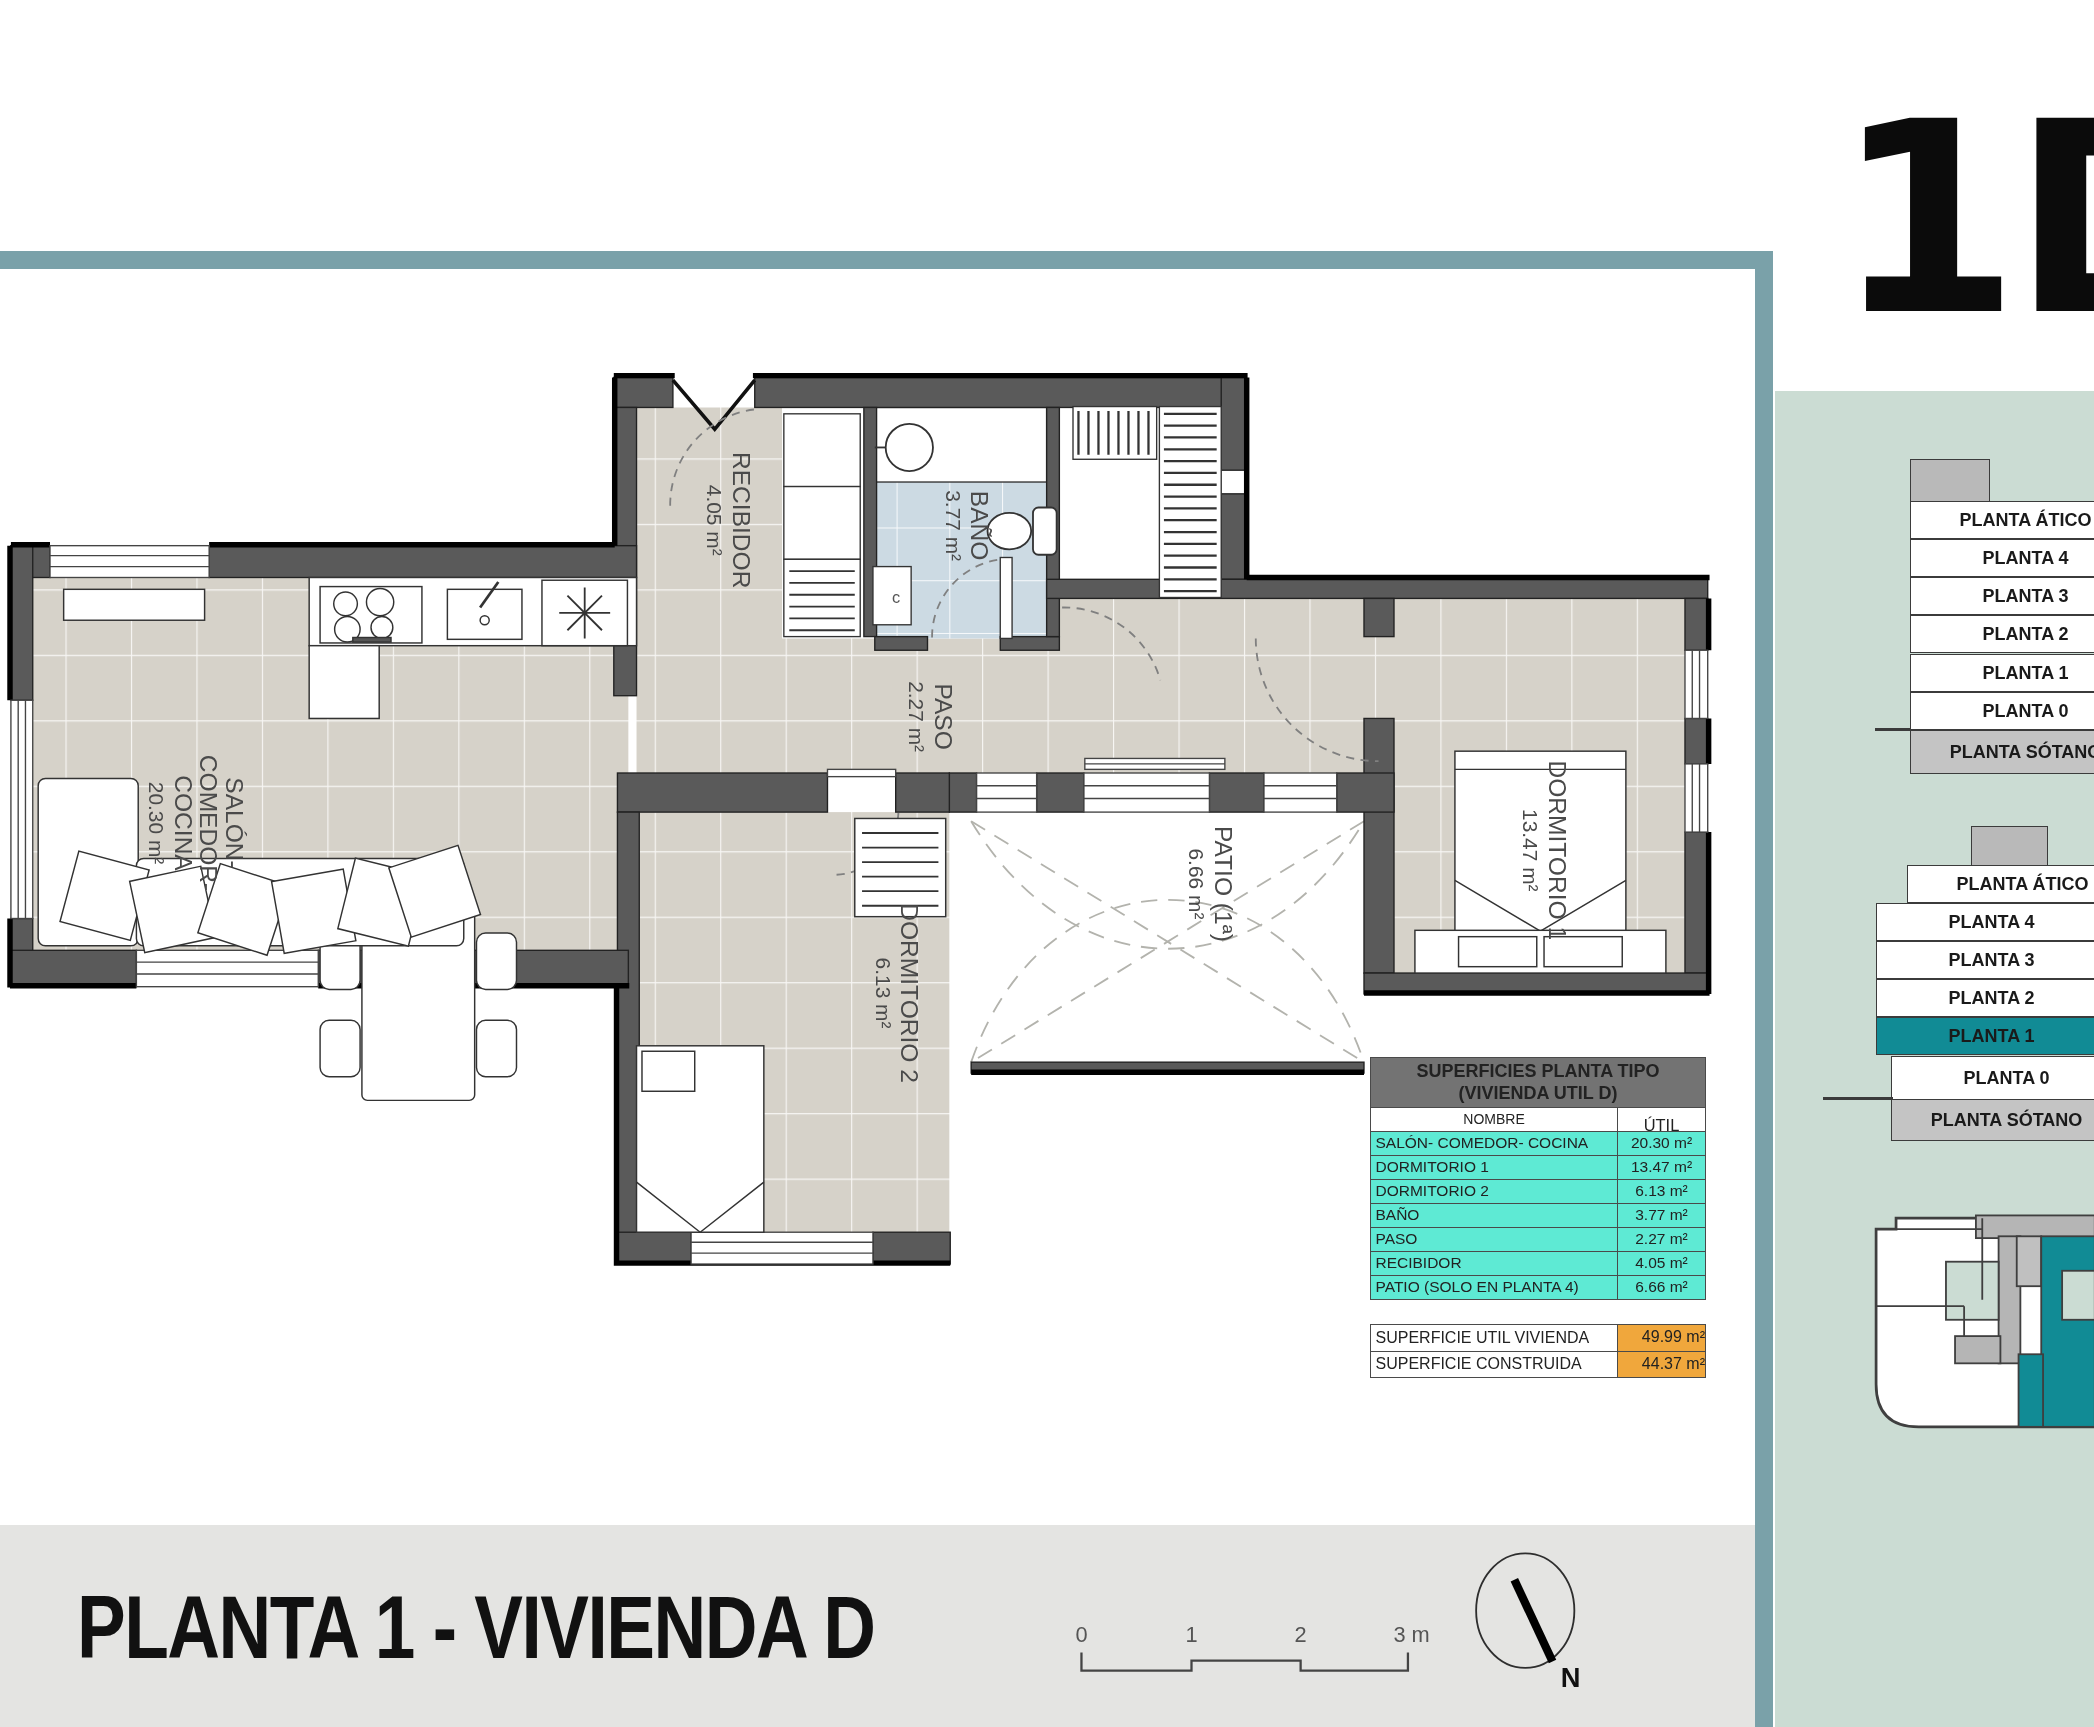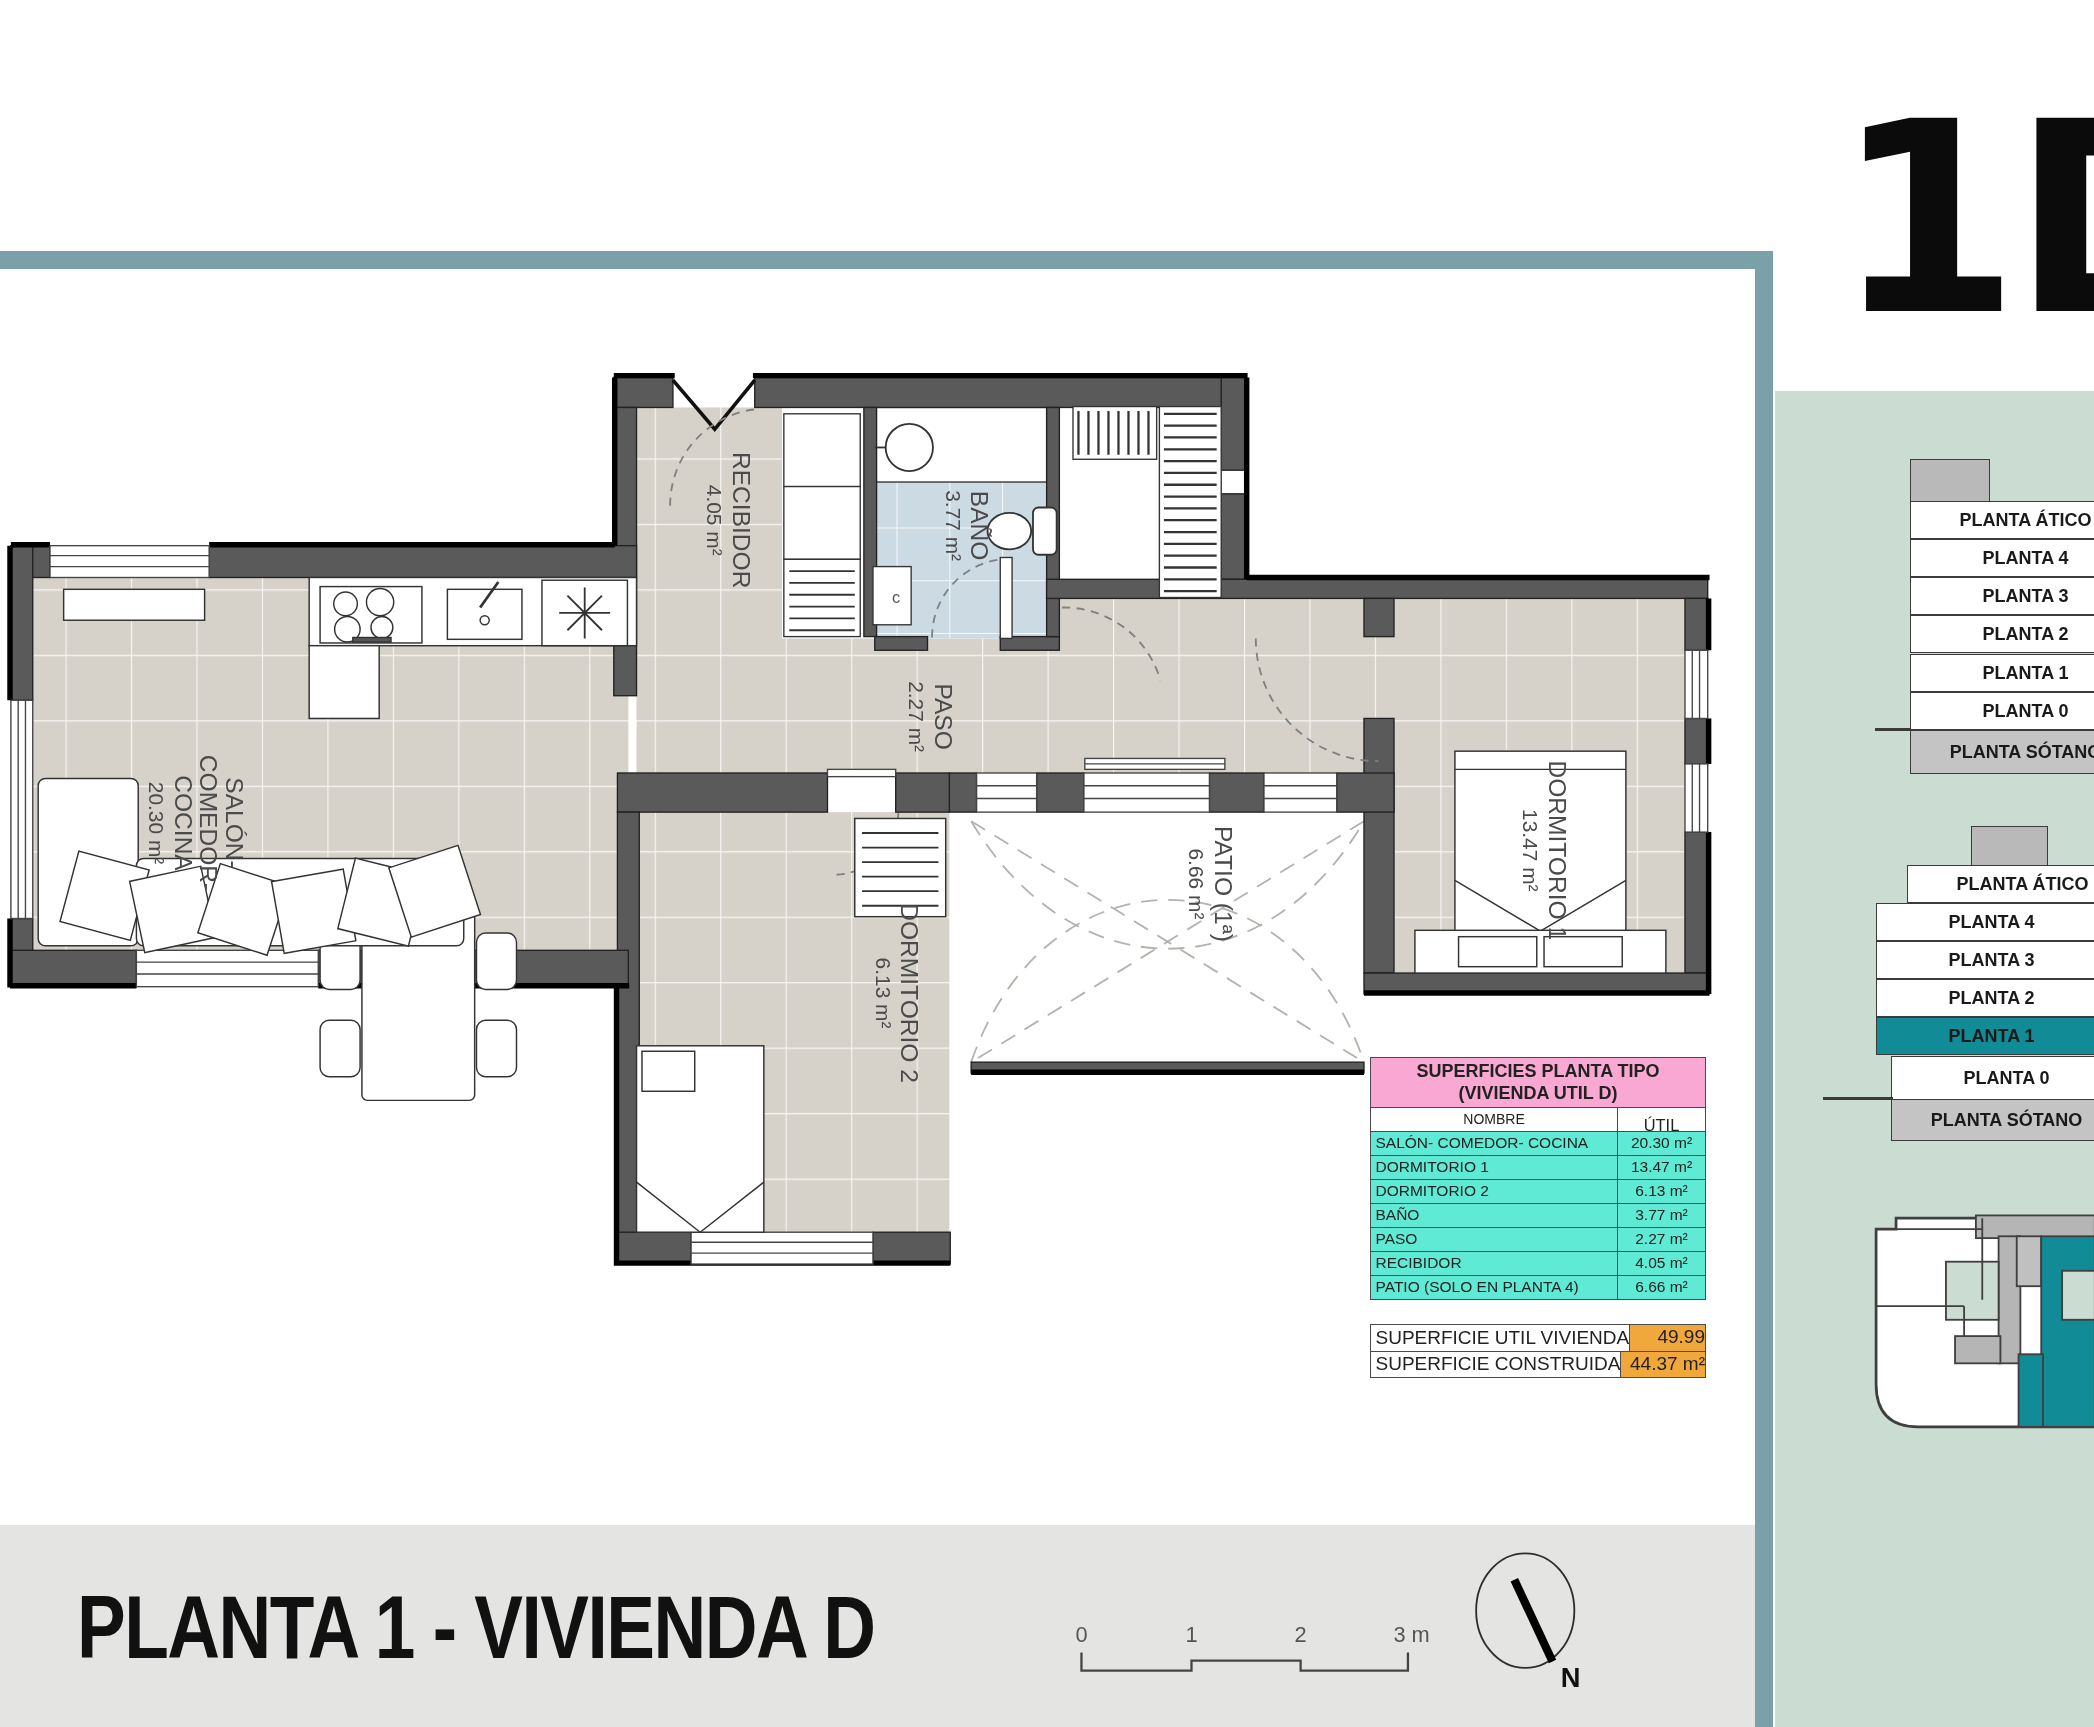--- a/index.html
+++ b/index.html
@@ -14,30 +14,30 @@
   #sidebar-green{left:1775px;top:391px;width:320px;height:1336px;background:#cbdcd3;}
   #footer-band{left:0;top:1525px;width:1755px;height:203px;background:#e4e4e2;}
   
   #unit-code{left:1835px;top:87px;font-size:265px;font-weight:bold;color:#0b0b0b;
     font-family:"DejaVu Sans",sans-serif;letter-spacing:-7.3px;line-height:1;}
   
   #sheet-title{left:77px;top:1576px;font-size:89px;font-weight:bold;color:#111;
     transform:scaleX(0.82);transform-origin:left top;letter-spacing:-1.8px;white-space:nowrap;}
   
   #surf-table{left:1370px;top:1057px;width:336px;color:#222;}
-  .st-title{border:1.8px solid #4a4a4a;background:#f9a8d4;text-align:center;font-weight:bold;
+  .st-title{border:1.8px solid #4a4a4a;background:#737373;text-align:center;font-weight:bold;
     font-size:18px;line-height:1.25;padding:1.8px 0;}
   .st-head{display:flex;border:1.8px solid #4a4a4a;border-top:none;background:#fff;height:23px;align-items:center;}
   .st-head .c1{flex:1;text-align:center;font-size:14px;border-right:1.8px solid #4a4a4a;align-self:stretch;line-height:23px;}
   .st-head .c2{width:87px;text-align:center;font-size:16.4px;margin-top:13px;}
   .st-row{display:flex;border:1.8px solid #4a4a4a;border-top:none;background:#5eead4;height:23px;align-items:center;font-size:15.5px;}
   .st-row .c1{flex:1;padding-left:4.5px;border-right:1.8px solid #4a4a4a;align-self:stretch;line-height:22px;white-space:nowrap;overflow:hidden;}
   .st-row .c2{width:87px;text-align:center;}
   #surf-totals{margin-top:24.5px;border:1.8px solid #4a4a4a;}
-  .tot-row{display:flex;background:#fff;height:25.5px;align-items:center;font-size:19px;}
+  .tot-row{display:flex;background:#fff;height:25.5px;align-items:center;font-size:16px;}
   .tot-row + .tot-row{border-top:1.8px solid #4a4a4a;}
   .tot-row .c1{flex:1;padding-left:4.5px;white-space:nowrap;}
   .tot-row .c2{width:87px;text-align:right;border-left:1.8px solid #4a4a4a;background:#f0a73c;align-self:stretch;line-height:24.5px;}
   
   .stack-row{position:absolute;height:36px;background:#fff;border:1.8px solid #3b3b3b;width:229px;
     text-align:center;font-size:18px;font-weight:bold;color:#1a1a1a;line-height:36px;cursor:pointer;}
   .stack-row.gray{background:#c4c4c4;}
   .stack-row.teal{background:#118b95;}
   .roof-box{position:absolute;background:#b9b9b9;border:1.8px solid #3b3b3b;}
   .ground-line{position:absolute;height:2.7px;background:#3b3b3b;}

